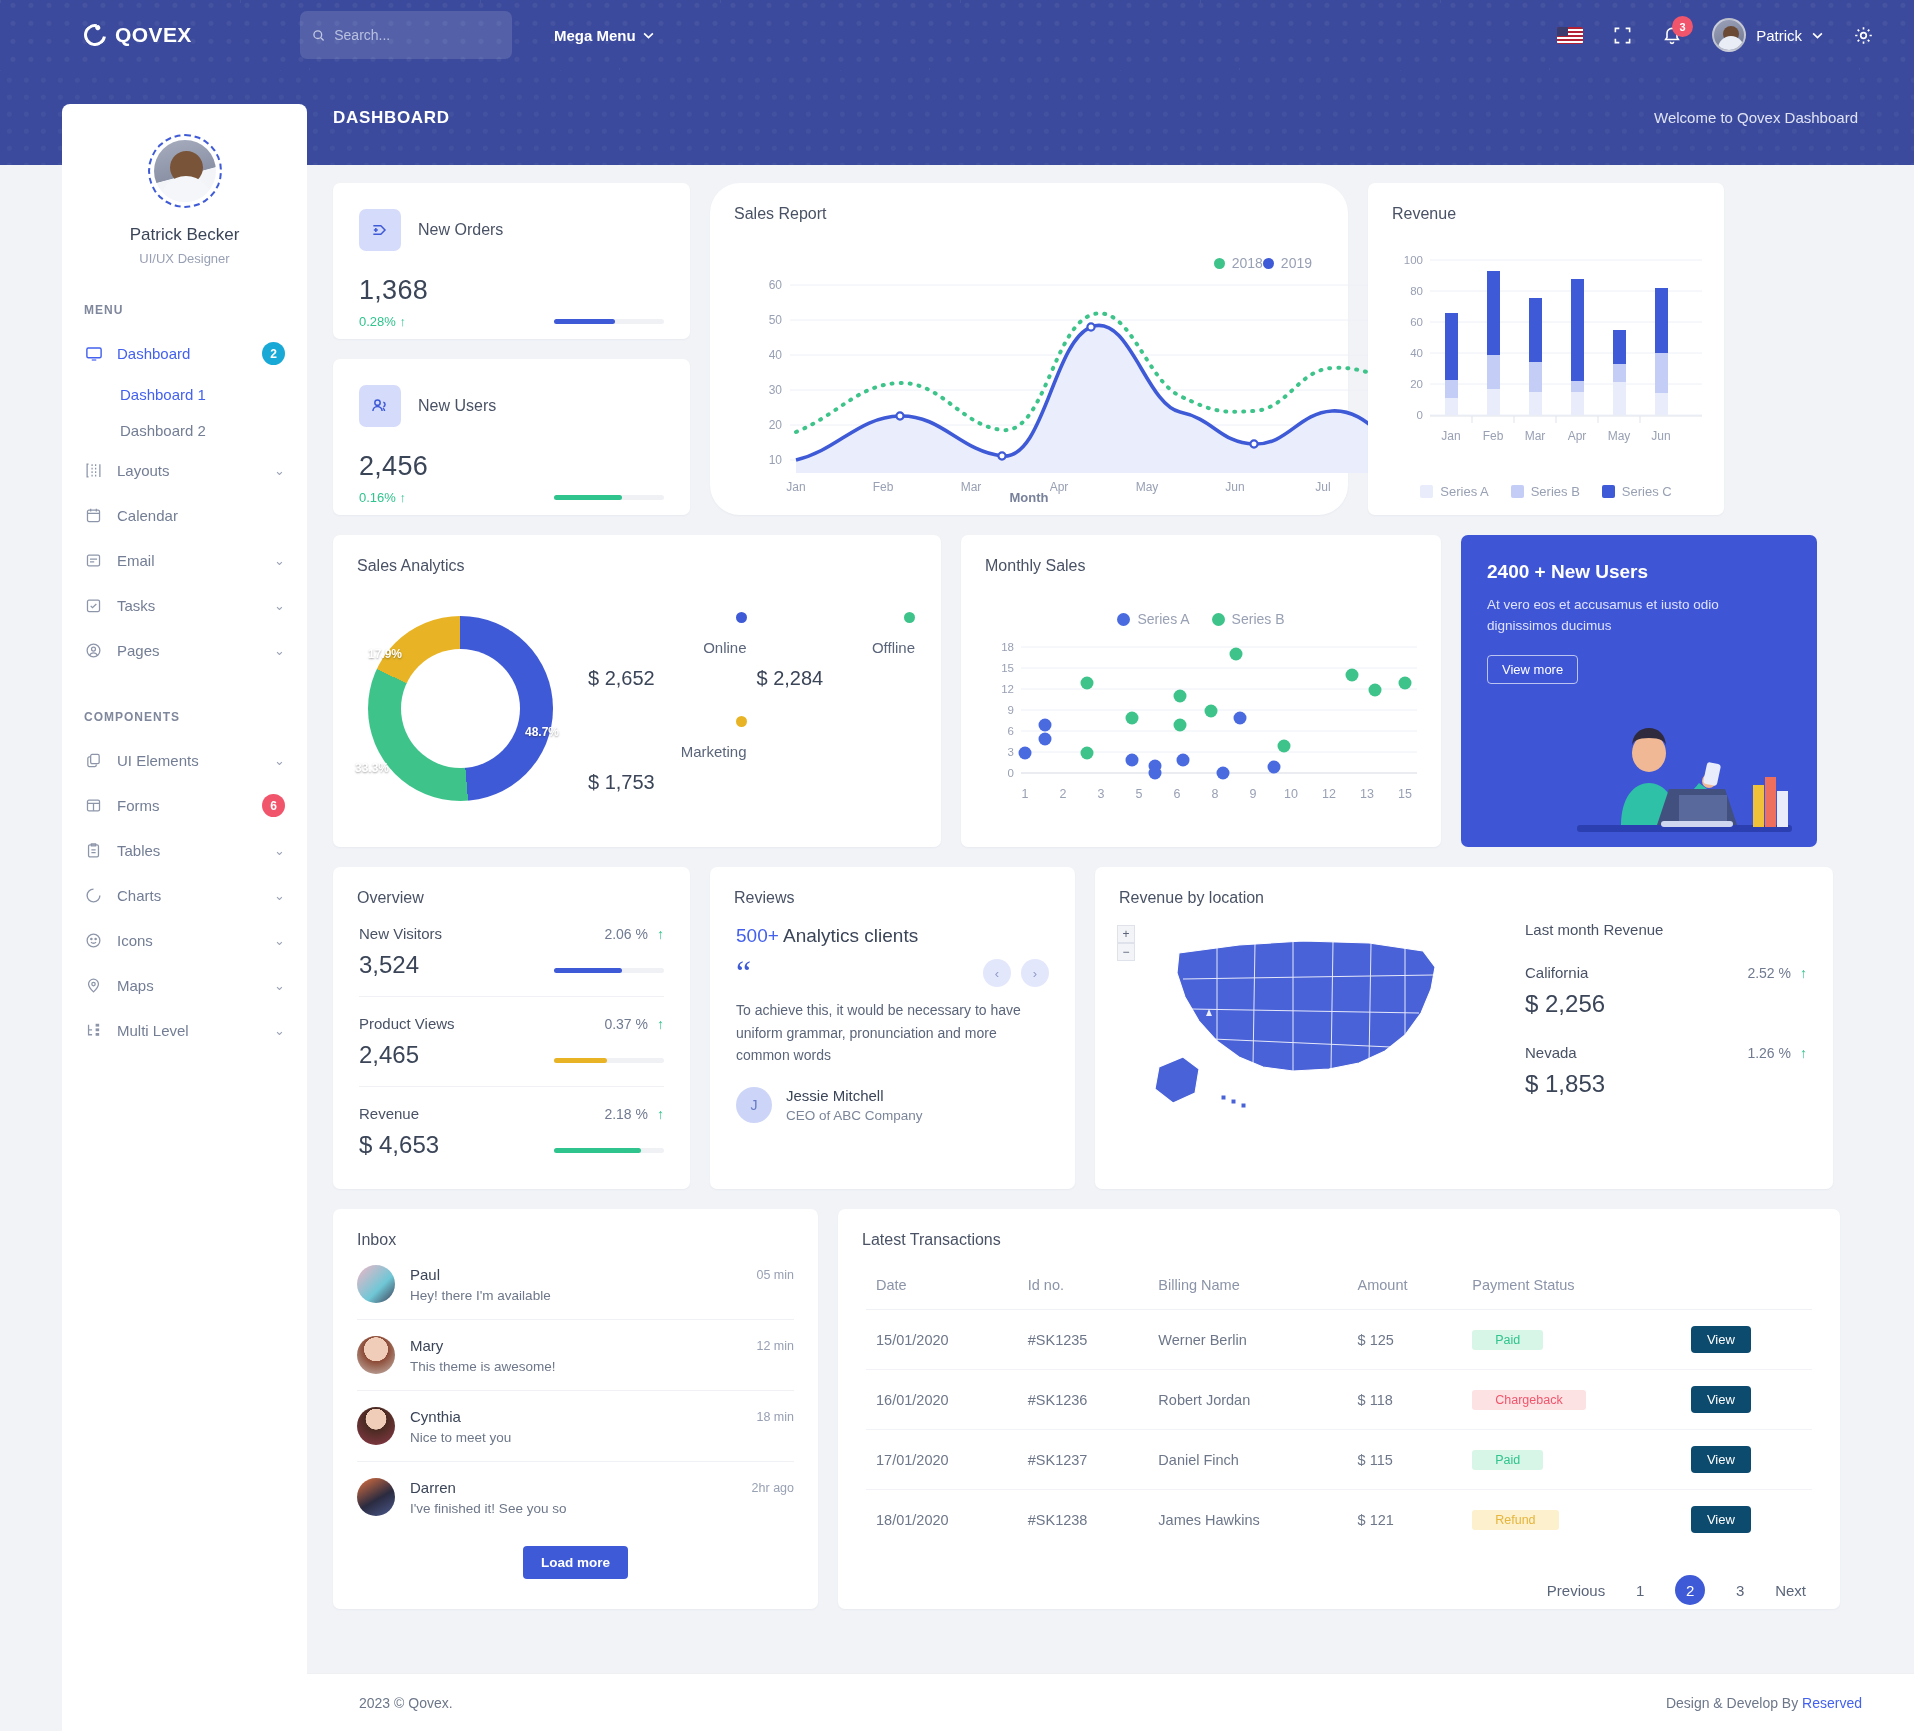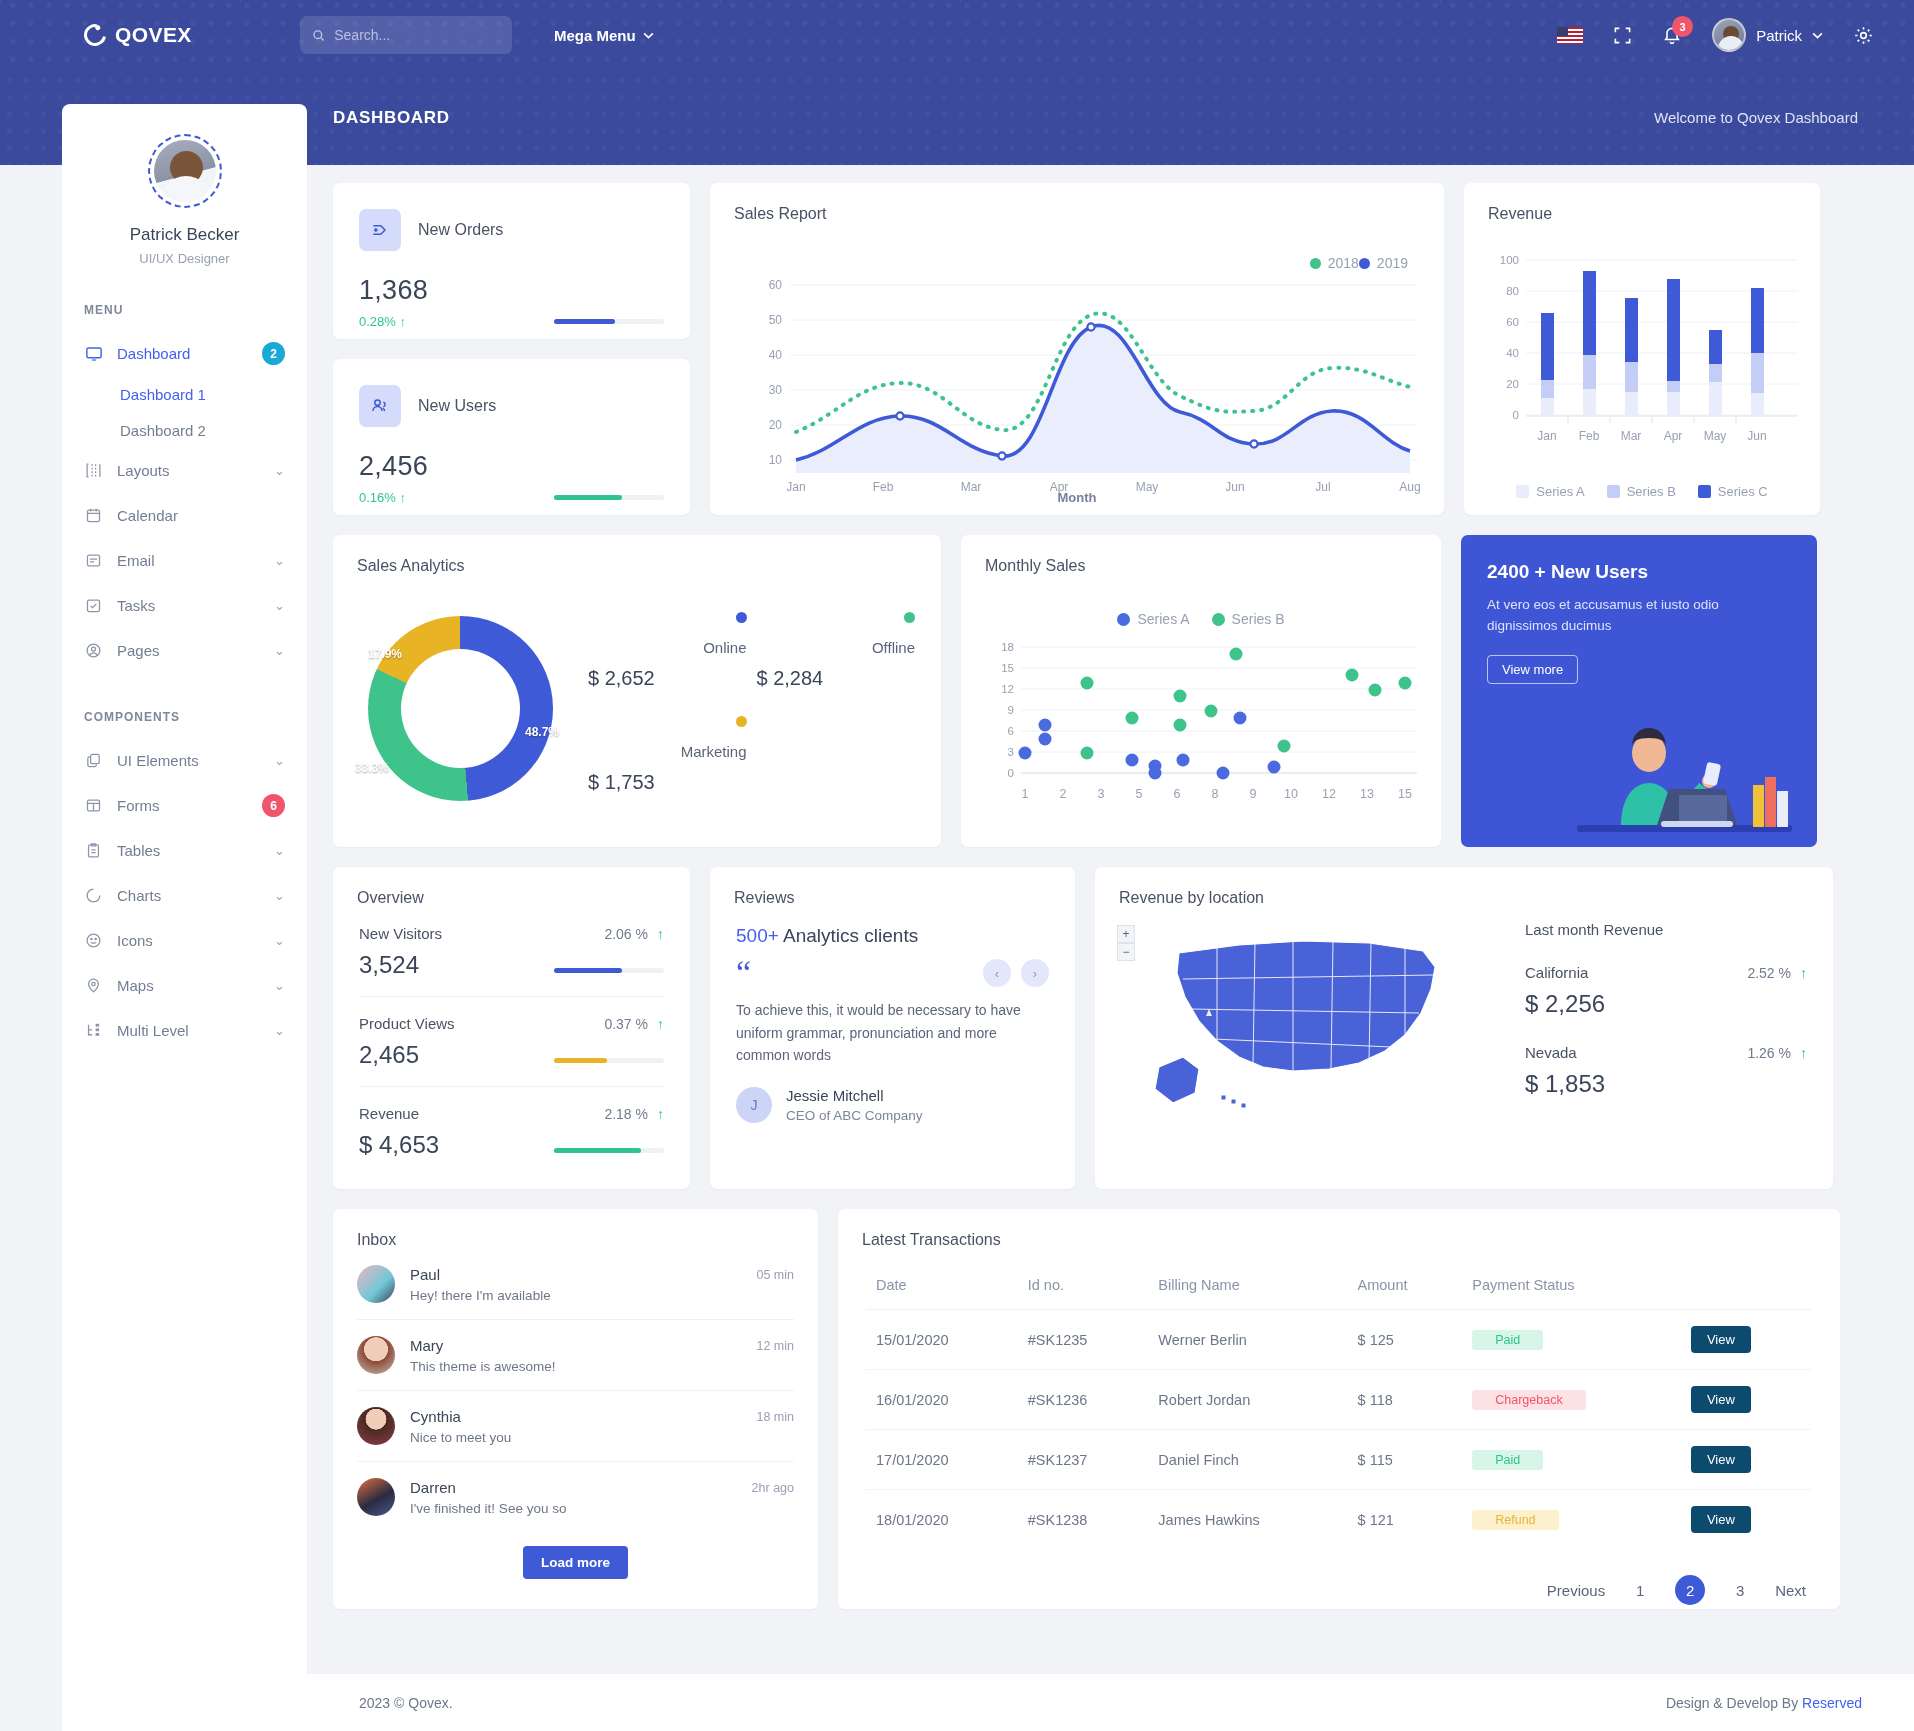--- a/index.html
+++ b/index.html
@@ -28,21 +28,21 @@
     width: 22px; height: 22px; border-radius: 50%;
     border: 3px solid #fff; border-right-color: transparent;
     transform: rotate(-35deg); position: relative;
   }
   .brand-mark::after{
     content:""; position:absolute; width:5px;height:5px;border-radius:50%;
     background:#fff; right:-1px; top:1px;
   }
   .brand-text { color: #fff; font-size: 21px; font-weight: bold; letter-spacing: .4px; }
   .searchbox {
-    width: 212px; height: 38px; border-radius: 7px;
+    width: 212px; height: 48px; border-radius: 7px;
     background: rgba(255,255,255,.13);
     display: flex; align-items: center; padding: 0 12px; gap: 9px;
     margin-left: 6px;
   }
   .searchbox input {
     background: transparent; border: none; outline: none;
     color: #e4e7f5; font-size: 14px; width: 100%;
     font-family: "Liberation Sans", sans-serif;
   }
   .searchbox input::placeholder { color: #b9c0e0; }
@@ -134,21 +134,21 @@
   .stat-head { display:flex; align-items:center; gap:17px; }
   .stat-ico { width: 42px; height: 42px; border-radius: 7px; background:#d5dbfb; display:flex;align-items:center;justify-content:center;}
   .stat-name { font-size: 16px; color:#495265; }
   .stat-num { font-size: 27px; color:#3b4558; margin-top: 24px; letter-spacing:.3px;}
   .stat-foot { display:flex; align-items:center; margin-top: 8px;}
   .stat-pct { font-size: 13px; color:#2fc48d; }
   .bar-track { width: 110px; height: 5px; border-radius:3px; background:#f0f1f5; margin-left:auto; }
   .bar-fill { height:5px; border-radius:3px; }
 
   
-  .sales-card { width: 734px; height: 332px; position: relative; }
+  .sales-card { width: 638px; height: 332px; position: relative; border-radius: 30px; }
   .legend-tr { position:absolute; right: 36px; top: 72px; display:flex; font-size:14px; color:#98a0b3;}
   .ld { display:flex; align-items:center; gap:7px; }
   .dot { width:11px;height:11px;border-radius:50%; }
   .xlabel { position:absolute; bottom: 10px; left: 0; width: 100%; text-align:center; font-size:13px; font-weight:bold; color:#78819a; }
 
   
   .rev-card { width: 356px; height: 332px; position:relative; }
   .rev-legend { position:absolute; bottom:16px; left:0; width:100%; display:flex; justify-content:center; gap:22px; font-size:13px; color:#98a0b3;}
   .sq { width:13px;height:13px;border-radius:2px; }
 

